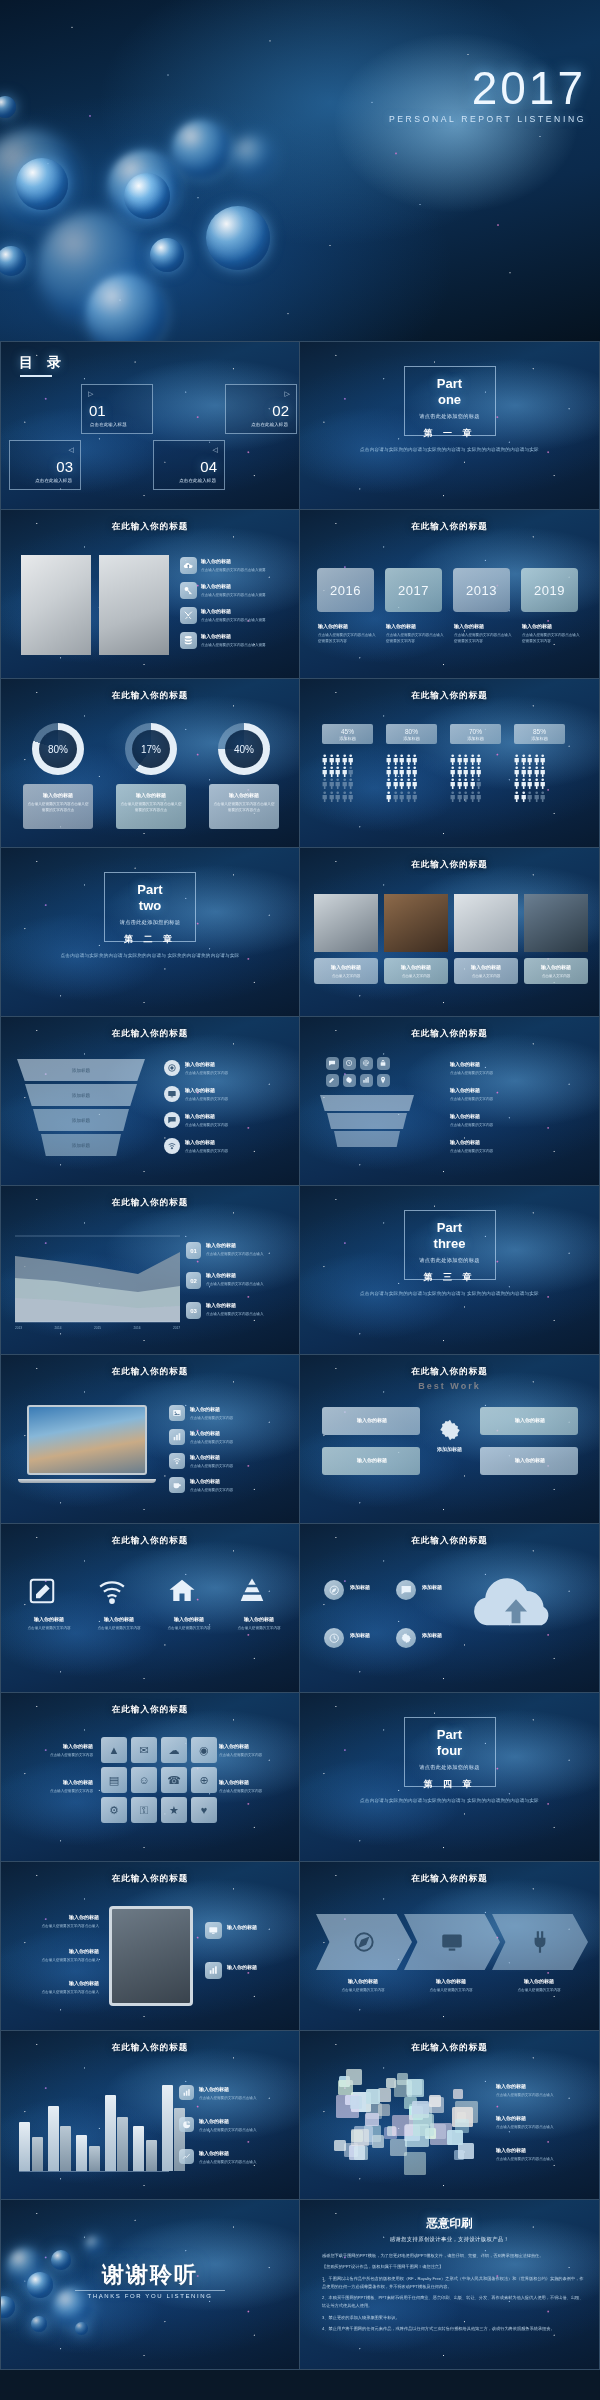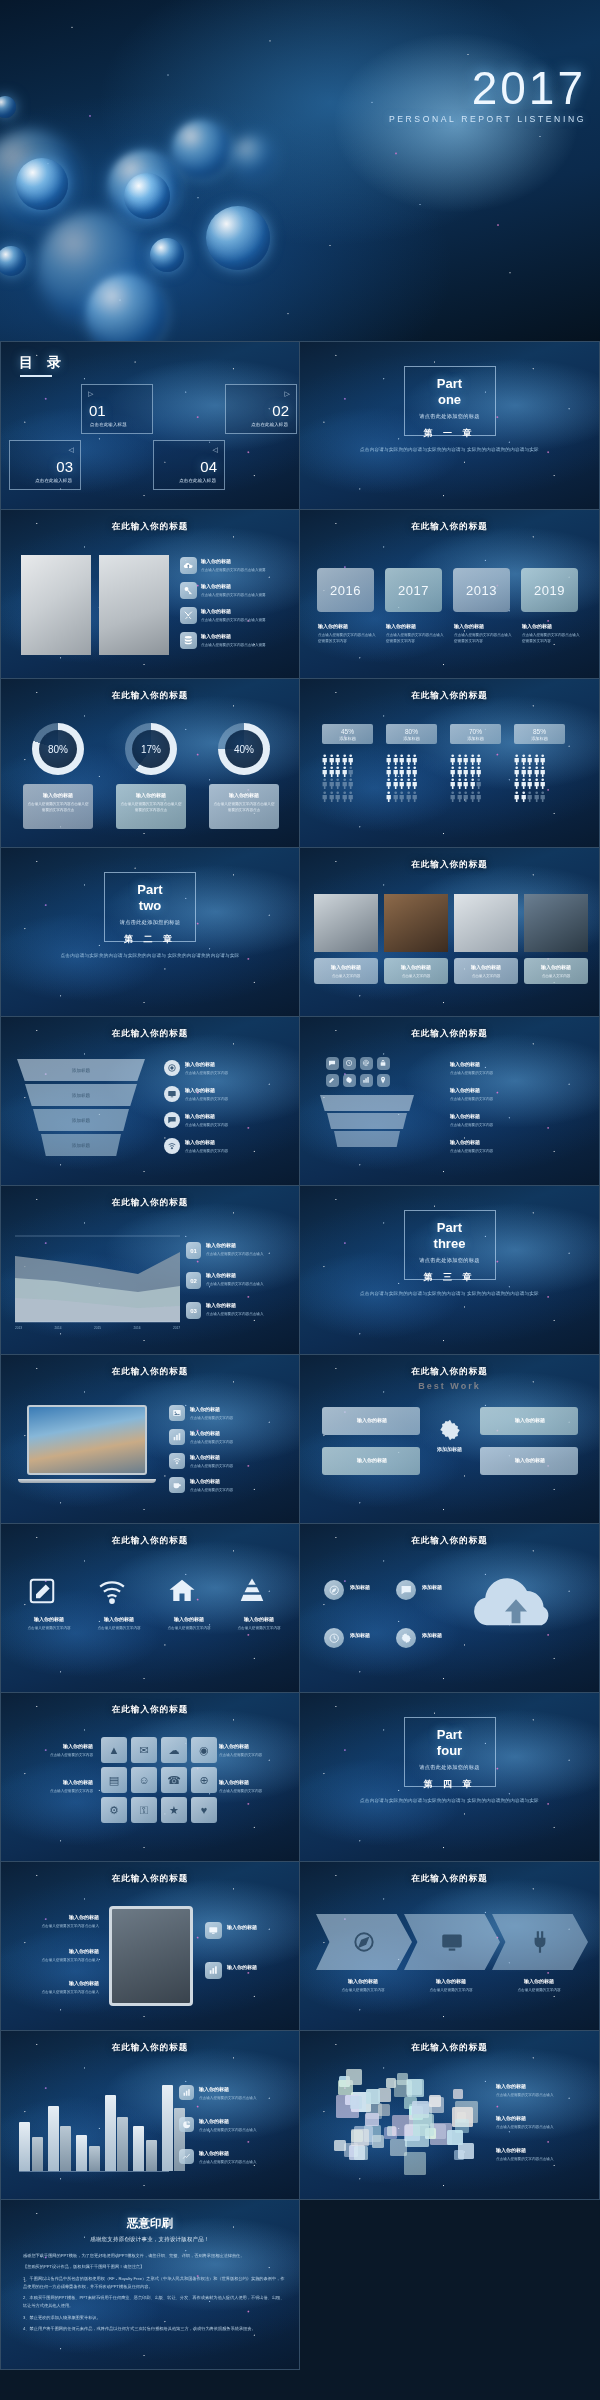--- a/index.html
+++ b/index.html
@@ -1441,20 +1441,37 @@
           <span class="dim">点击输入您需要的文字内容点击输入</span>
         </div>
       <div class="tbl" style="left:196px; top:116px; width:88px;">
           <b>输入你的标题</b>
           <span class="dim">点击输入您需要的文字内容点击输入</span>
         </div>
     </div>
   </div>
 
   <div class="row endrow">
+    <div class="end">
+      <div class="space"></div>
+        <div class="stars"></div>
+      <div class="bubbles">
+        <div class="bub soft" style="left:6px;  top:48px; width:36px; height:36px;"></div>
+        <div class="bub" style="left:26px; top:72px; width:26px; height:26px;"></div>
+        <div class="bub" style="left:50px; top:50px; width:20px; height:20px;"></div>
+        <div class="bub soft" style="left:52px; top:88px; width:38px; height:38px;"></div>
+        <div class="bub" style="left:-8px; top:96px; width:22px; height:22px;"></div>
+        <div class="bub" style="left:30px; top:116px; width:16px; height:16px;"></div>
+        <div class="bub soft" style="left:84px; top:36px; width:18px; height:18px;"></div>
+        <div class="bub" style="left:74px; top:122px; width:13px; height:13px;"></div>
+      </div>
+      <div class="thanks-cn">谢谢聆听</div>
+      <div class="thanks-rule"></div>
+      <div class="thanks-en">THANKS FOR YOU LISTENING</div>
+    </div>
 
     <div class="end">
       <div class="space"></div>
         <div class="stars"></div>
       <div class="cr-title">恶意印刷</div>
       <div class="cr-sub">感谢您支持原创设计事业，支持设计版权产品！</div>
       <div class="cr-body">
         <p>感谢您下载千图网的PPT模板，为了您更好地使用该PPT模板文件，请您仔细、完整、详细，否则将承担相应法律责任。</p>
         <p>【您购买的PPT设计作品，版权归属于千图网千图网！请您注意】</p>
         <p>1、千图网以出售作品中所包含的版权使用权（RF - Royalty Free）之形式（中华人民共和国著作权法）和《世界版权公约》实施的条例中，作品使用的任何一方必须尊重著作权，并不得改动PPT模板及任何内容。</p>

